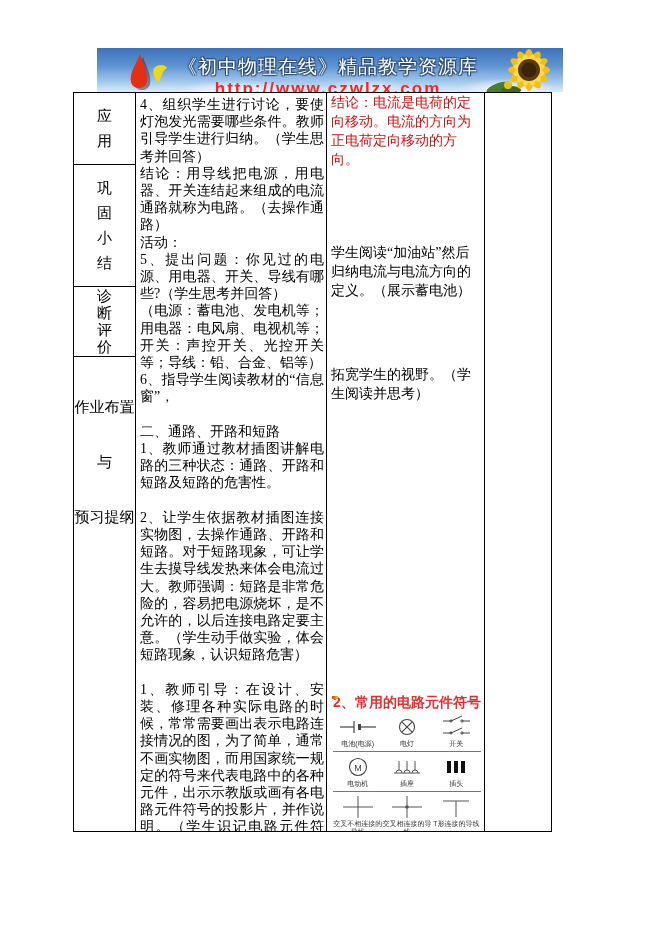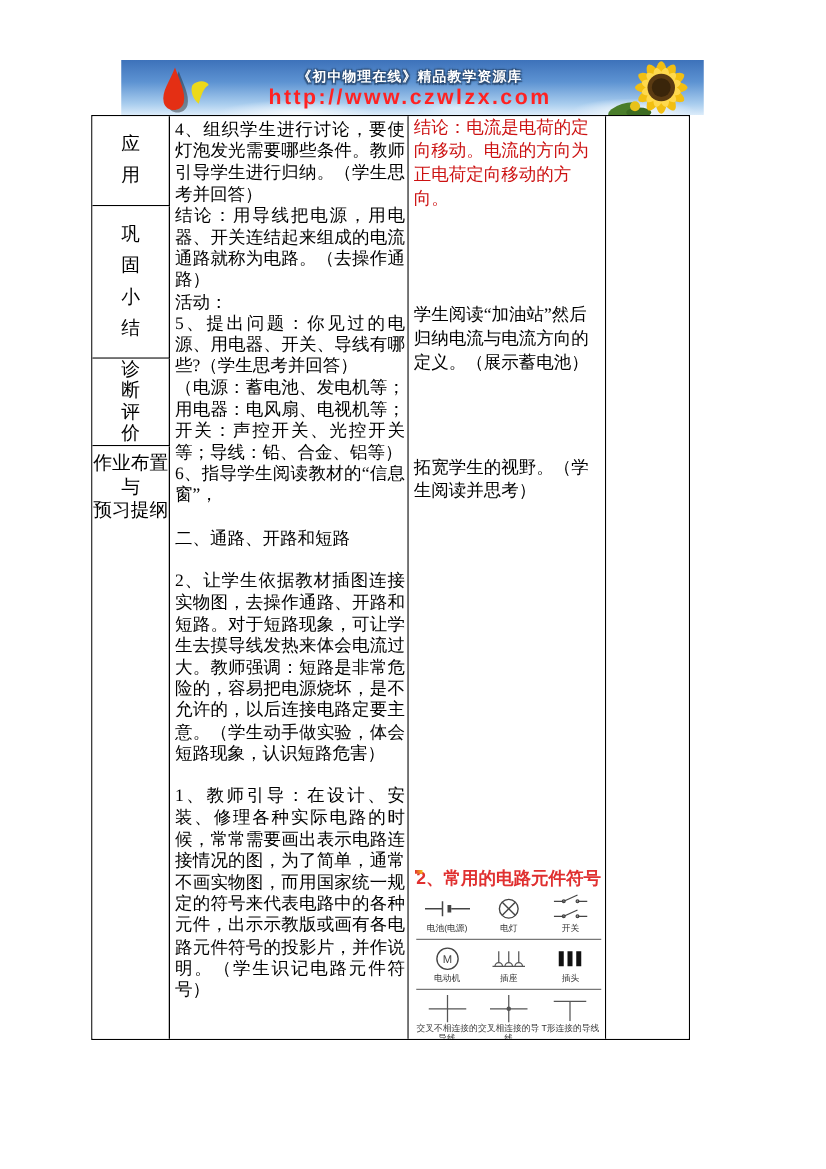--- a/index.html
+++ b/index.html
@@ -8,21 +8,21 @@
 
   
   .banner{position:absolute;left:97px;top:48px;width:466px;height:44px;overflow:hidden;
     background:
       radial-gradient(ellipse 70px 14px at 88% 92%, rgba(255,255,255,.85), rgba(255,255,255,0) 70%),
       radial-gradient(ellipse 90px 16px at 30% 98%, rgba(255,255,255,.8), rgba(255,255,255,0) 70%),
       radial-gradient(ellipse 55px 12px at 58% 88%, rgba(255,255,255,.55), rgba(255,255,255,0) 70%),
       linear-gradient(180deg,#3d72ba 0%,#5d93d2 40%,#a9cdee 80%,#dcecfa 100%);}
   .banner-logo{position:absolute;left:26px;top:3px;}
   .banner-text{position:absolute;left:70px;right:74px;top:6px;text-align:center;}
-  .banner-title{color:#fff;font-weight:bold;font-size:11px;letter-spacing:1px;
+  .banner-title{color:#fff;font-weight:normal;font-size:19px;letter-spacing:1px;
       text-shadow:1px 1px 1px #2a4a72,-1px -1px 1px #2a4a72,1px -1px 1px #2a4a72,-1px 1px 1px #2a4a72;}
   .banner-url{color:#ff2222;font-weight:bold;font-size:17px;letter-spacing:2px;margin-top:-1px;
       font-family:"Liberation Sans","DejaVu Sans",sans-serif;}
   .banner-sunflower{position:absolute;right:0;top:0;}
 
   
   .lesson-table{position:absolute;left:73px;top:92px;width:477px;height:738px;
       border:1px solid #000;box-sizing:content-box;}
   .cell{position:absolute;box-sizing:border-box;background:#fff;}
   .c1r1{left:0;top:0;width:62px;height:72px;border-right:1px solid #000;border-bottom:1px solid #000;}
@@ -32,21 +32,21 @@
   .c2{left:62px;top:0;width:191px;height:738px;border-right:1px solid #000;overflow:hidden;}
   .c3{left:253px;top:0;width:158px;height:738px;border-right:1px solid #000;overflow:hidden;}
   .c4{left:411px;top:0;width:66px;height:738px;}
 
   .stage{display:flex;flex-direction:column;align-items:center;justify-content:center;
       font-size:15px;text-align:center;}
   .c1r1 div{line-height:25px;}
   .c1r2 div{line-height:25px;}
   .c1r3 div{line-height:17px;}
   .c1r4{justify-content:flex-start;padding-top:5px;}
-  .c1r4 div{line-height:19px;}
+  .c1r4 div{line-height:19px;margin-top:36px;}
 
   .paras{padding:3px 2px 0 4px;font-size:14px;line-height:17.2px;text-align:justify;}
   .paras > div:empty{height:17.2px;}
 
   .c3text{padding:0 3px 0 4px;font-size:14px;line-height:19px;}
   .c3text.first{margin-top:74px;}
   .c3text.red{color:#cc1111;}
   .c3text.gap{margin-top:65px;}
 
   
@@ -130,20 +130,21 @@
     <div class="cell c2">
       <div class="paras">
           <div>4、组织学生进行讨论，要使灯泡发光需要哪些条件。教师引导学生进行归纳。（学生思考并回答）</div>
           <div>结论：用导线把电源，用电器、开关连结起来组成的电流通路就称为电路。（去操作通路）</div>
           <div>活动：</div>
           <div>5、提出问题：你见过的电源、用电器、开关、导线有哪些?（学生思考并回答）</div>
           <div>（电源：蓄电池、发电机等；用电器：电风扇、电视机等；开关：声控开关、光控开关等；导线：铅、合金、铝等）</div>
           <div>6、指导学生阅读教材的“信息窗”，</div>
           <div></div>
           <div>二、通路、开路和短路</div>
+          <div>1、教师通过教材插图讲解电路的三种状态：通路、开路和短路及短路的危害性。</div>
           <div></div>
           <div>2、让学生依据教材插图连接实物图，去操作通路、开路和短路。对于短路现象，可让学生去摸导线发热来体会电流过大。教师强调：短路是非常危险的，容易把电源烧坏，是不允许的，以后连接电路定要主意。（学生动手做实验，体会短路现象，认识短路危害）</div>
           <div></div>
           <div>1、教师引导：在设计、安装、修理各种实际电路的时候，常常需要画出表示电路连接情况的图，为了简单，通常不画实物图，而用国家统一规定的符号来代表电路中的各种元件，出示示教版或画有各电路元件符号的投影片，并作说明。（学生识记电路元件符号）</div>
         </div>
     </div>
 
     <div class="cell c3">
       <div class="c3text red">结论：电流是电荷的定向移动。电流的方向为正电荷定向移动的方向。</div>
       <div class="c3text first">学生阅读“加油站”然后归纳电流与电流方向的定义。（展示蓄电池）</div>

